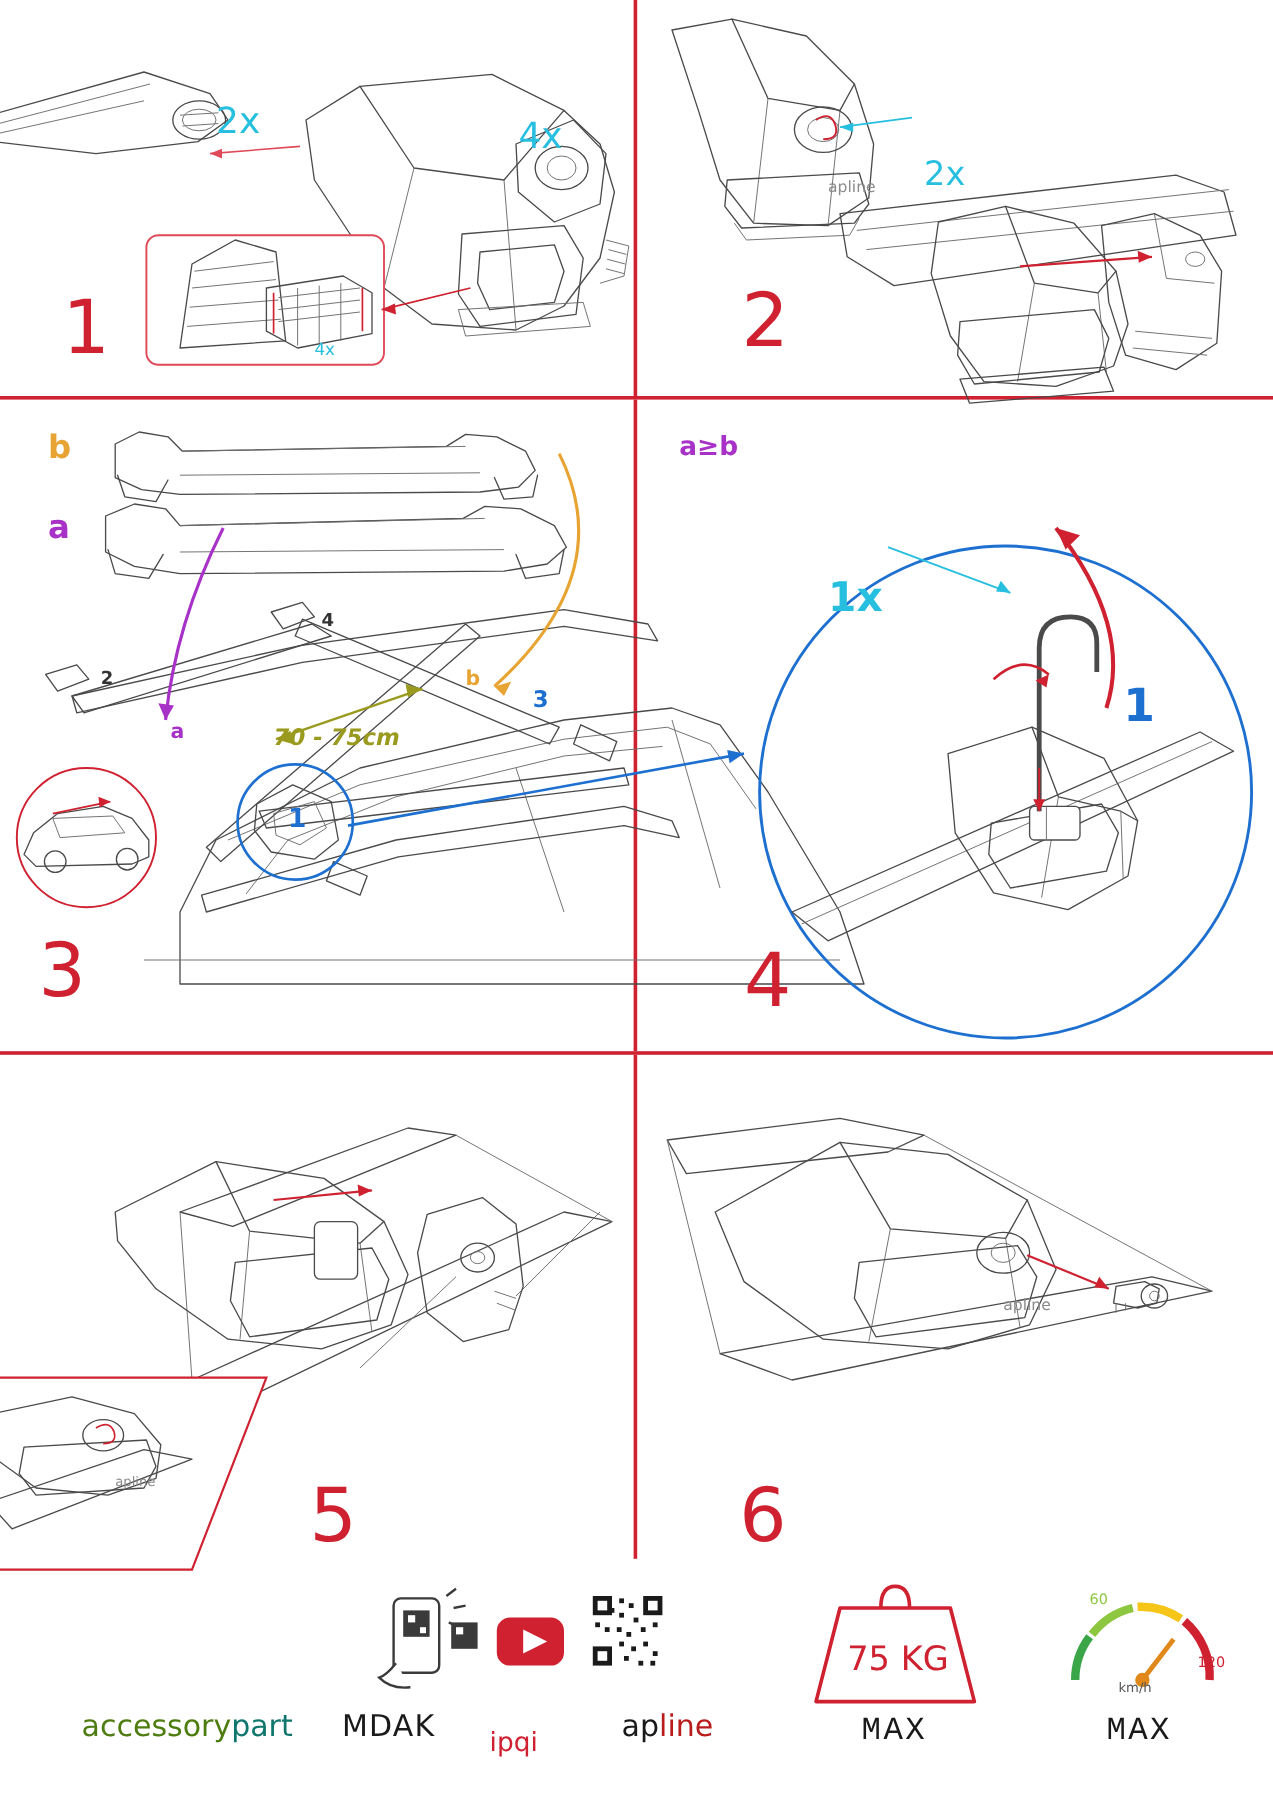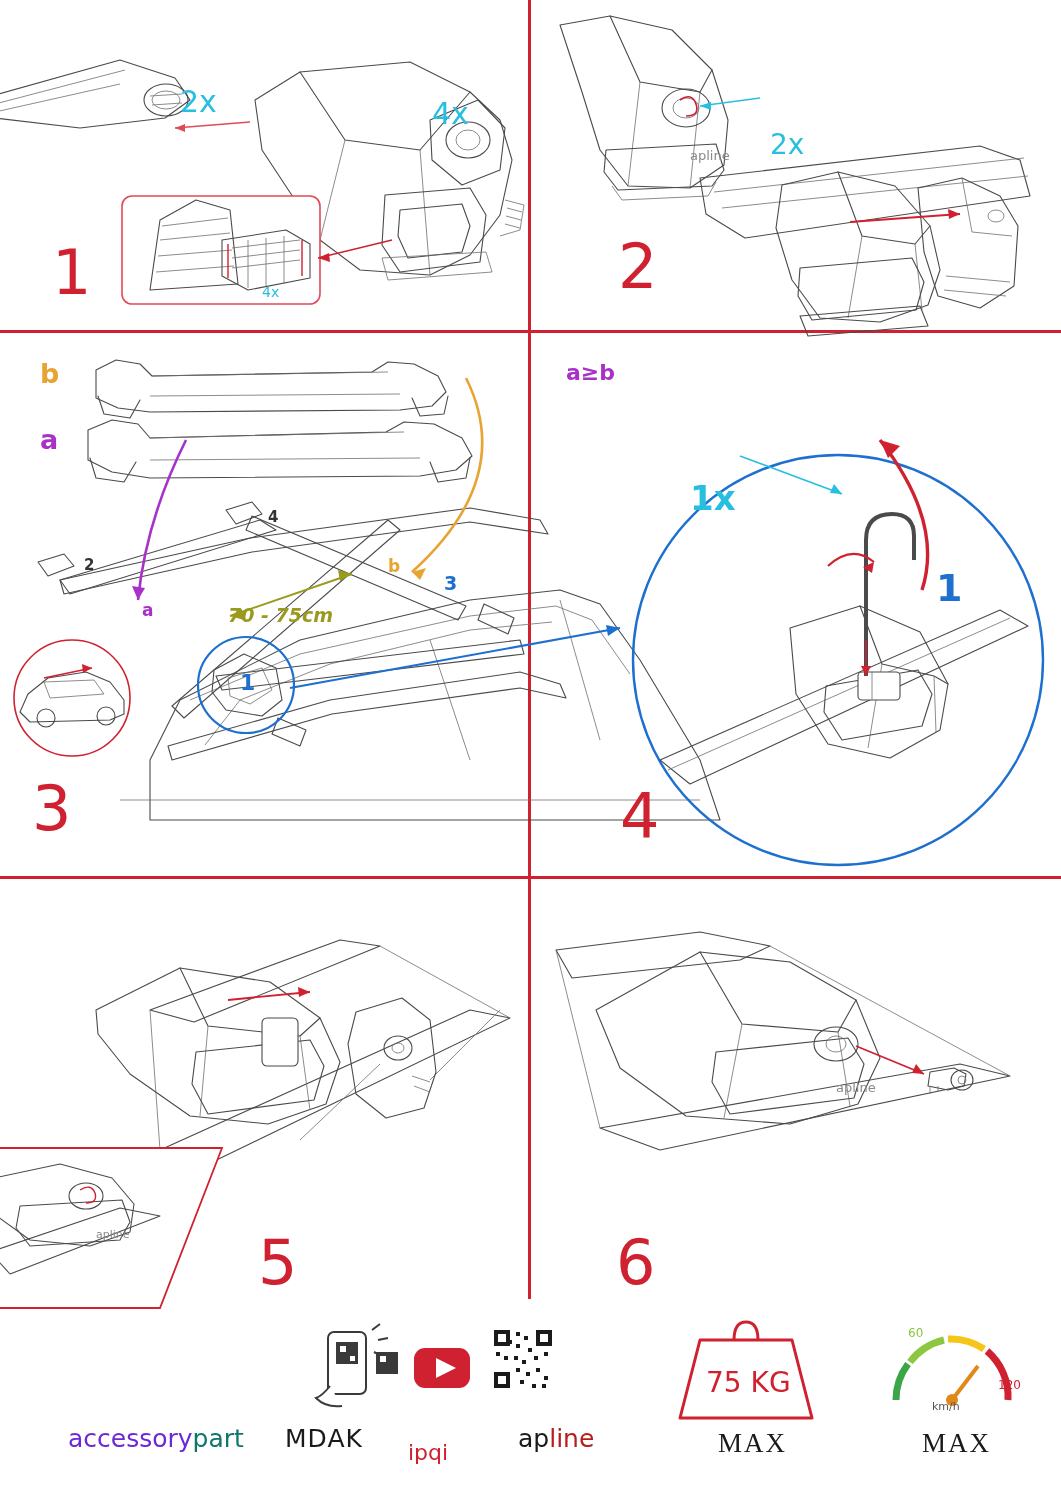--- a/index.html
+++ b/index.html
@@ -30,29 +30,29 @@
   .olive{color:#9a9a1e;}
 
   svg{display:block;}
   .lineart{position:absolute;top:0;left:0;}
   .s-stroke{fill:none;stroke:#4a4a4a;stroke-width:1.1;stroke-linejoin:round;stroke-linecap:round;}
   .s-thin{fill:none;stroke:#6e6e6e;stroke-width:0.8;}
 
   
   .footer-code{position:absolute;left:68px;top:1378px;font-size:30px;color:#6a4fc0;letter-spacing:1px;font-family:"DejaVu Sans",sans-serif;}
   .brand1{position:absolute;left:68px;top:1424px;font-size:25px;font-family:"DejaVu Sans",sans-serif;}
-  .brand1 .b-a{color:#6d28d9;}
+  .brand1 .b-a{color:#4d7c0f;}
   .brand1 .b-b{color:#0f766e;}
   .brand-mdak{position:absolute;left:285px;top:1424px;font-size:25px;color:#1a1a1a;letter-spacing:1px;}
   .brand-ipqi{position:absolute;left:408px;top:1428px;font-size:22px;color:#cf2130;margin-top:12px;}
   .brand-apline{position:absolute;left:482px;top:1424px;font-size:25px;}
   .brand-apline .ap{color:#1a1a1a;margin-left:36px;}
   .brand-apline .line{color:#b91c1c;}
 
-  .maxlabel{position:absolute;font-size:27px;color:#1a1a1a;font-family:Liberation Serif, serif;letter-spacing:2px;}
+  .maxlabel{position:absolute;font-size:27px;color:#1a1a1a;font-family:Liberation Mono, monospace;letter-spacing:2px;}
   .kgtext{position:absolute;font-size:28px;color:#cf2130;font-family:"DejaVu Sans",sans-serif;}
   .kmh{position:absolute;font-size:11px;color:#555;}
   .spd{position:absolute;font-size:12px;}
 </style>
 </head>
 <body>
 
 <div class="page">
 
   <div class="sep s1"></div>

